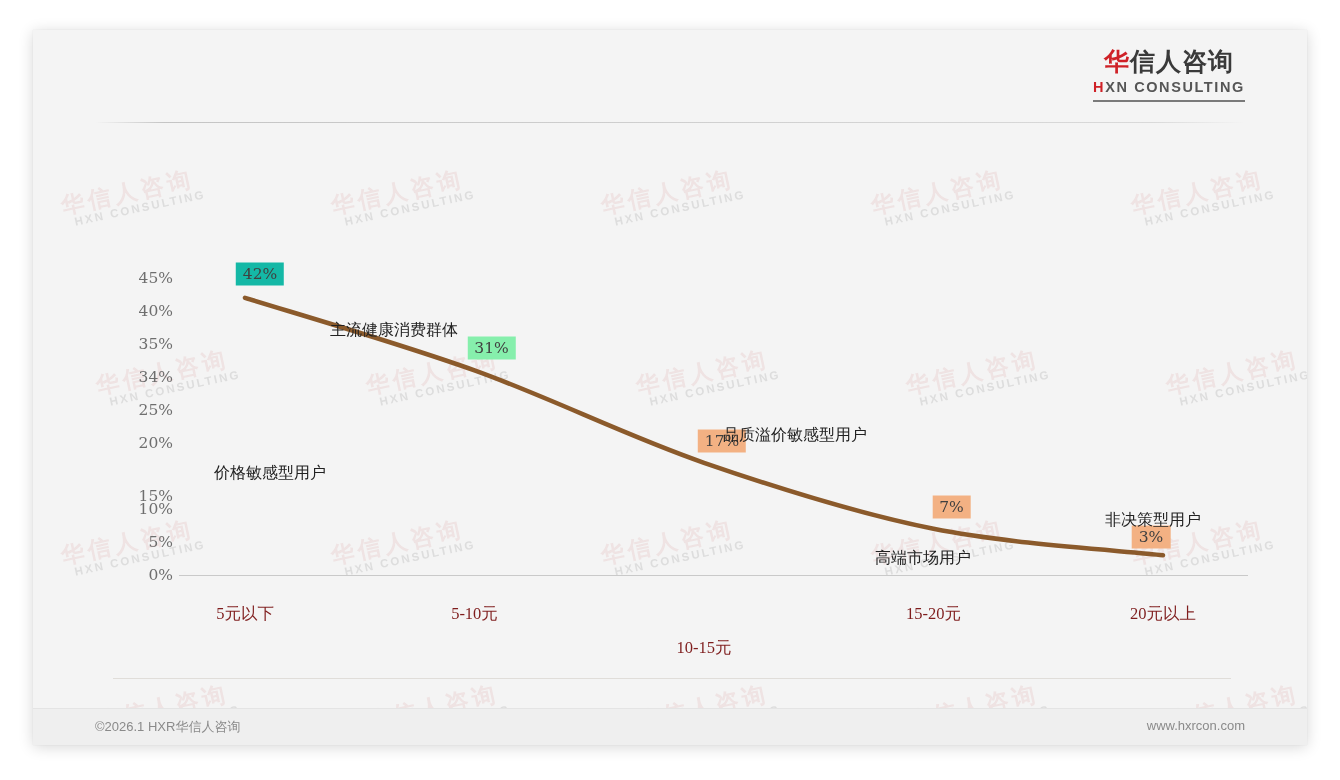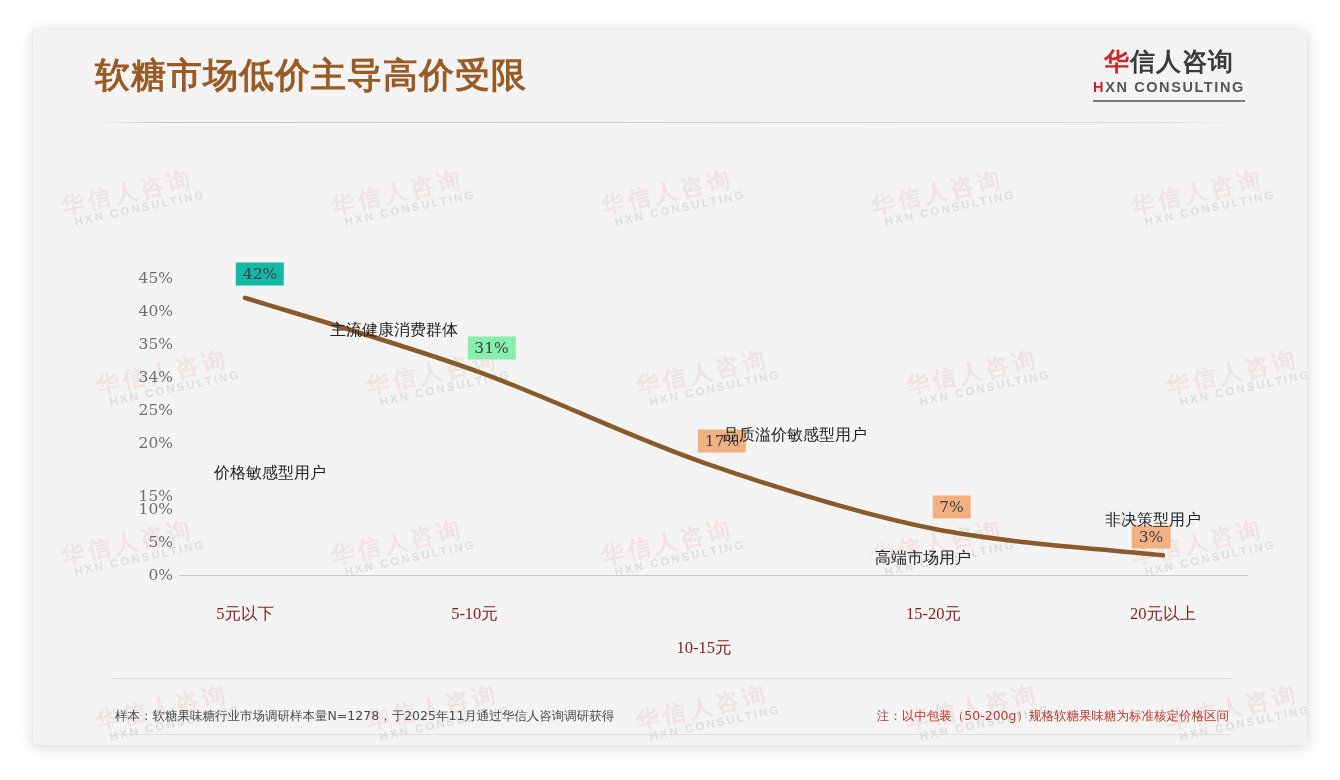--- a/index.html
+++ b/index.html
@@ -337,23 +337,20 @@
         <div class="wm" style="left: 865px; top: 665px;">
           <span class="wm-cn">华信人咨询</span>
           <span class="wm-en">HXN CONSULTING</span>
         </div>
         <div class="wm" style="left: 1125px; top: 665px;">
           <span class="wm-cn">华信人咨询</span>
           <span class="wm-en">HXN CONSULTING</span>
         </div>
       </div>
 
-    <div id="header">
-      <div id="header-title">软糖市场低价主导高价受限</div>
-    </div>
     <div id="header-divider"></div>
 
     <div id="logo">
       <div id="logo-cn">
         <span class="red">华</span><span>信人咨询</span>
       </div>
       <div id="logo-en">
         <span class="red">H</span><span>XN CONSULTING</span>
       </div>
       <div id="logo-rule"></div>
@@ -392,15 +389,19 @@
         <div class="annot" style="left: 1120px; top: 490px;">非决策型用户</div>
       </div>
 
     <div id="notes">
       <div id="note-divider-top"></div>
       <div id="note-sample">样本：软糖果味糖行业市场调研样本量N=1278，于2025年11月通过华信人咨询调研获得</div>
       <div id="note-remark">注：以中包装（50-200g）规格软糖果味糖为标准核定价格区间</div>
       <div id="note-divider-bottom"></div>
     </div>
 
+    <div id="footer">
+      <div id="copyright">©2026.1 HXR华信人咨询</div>
+      <div id="website">www.hxrcon.com</div>
+    </div>
 
   </div>
 </div>
 
 </body></html>

